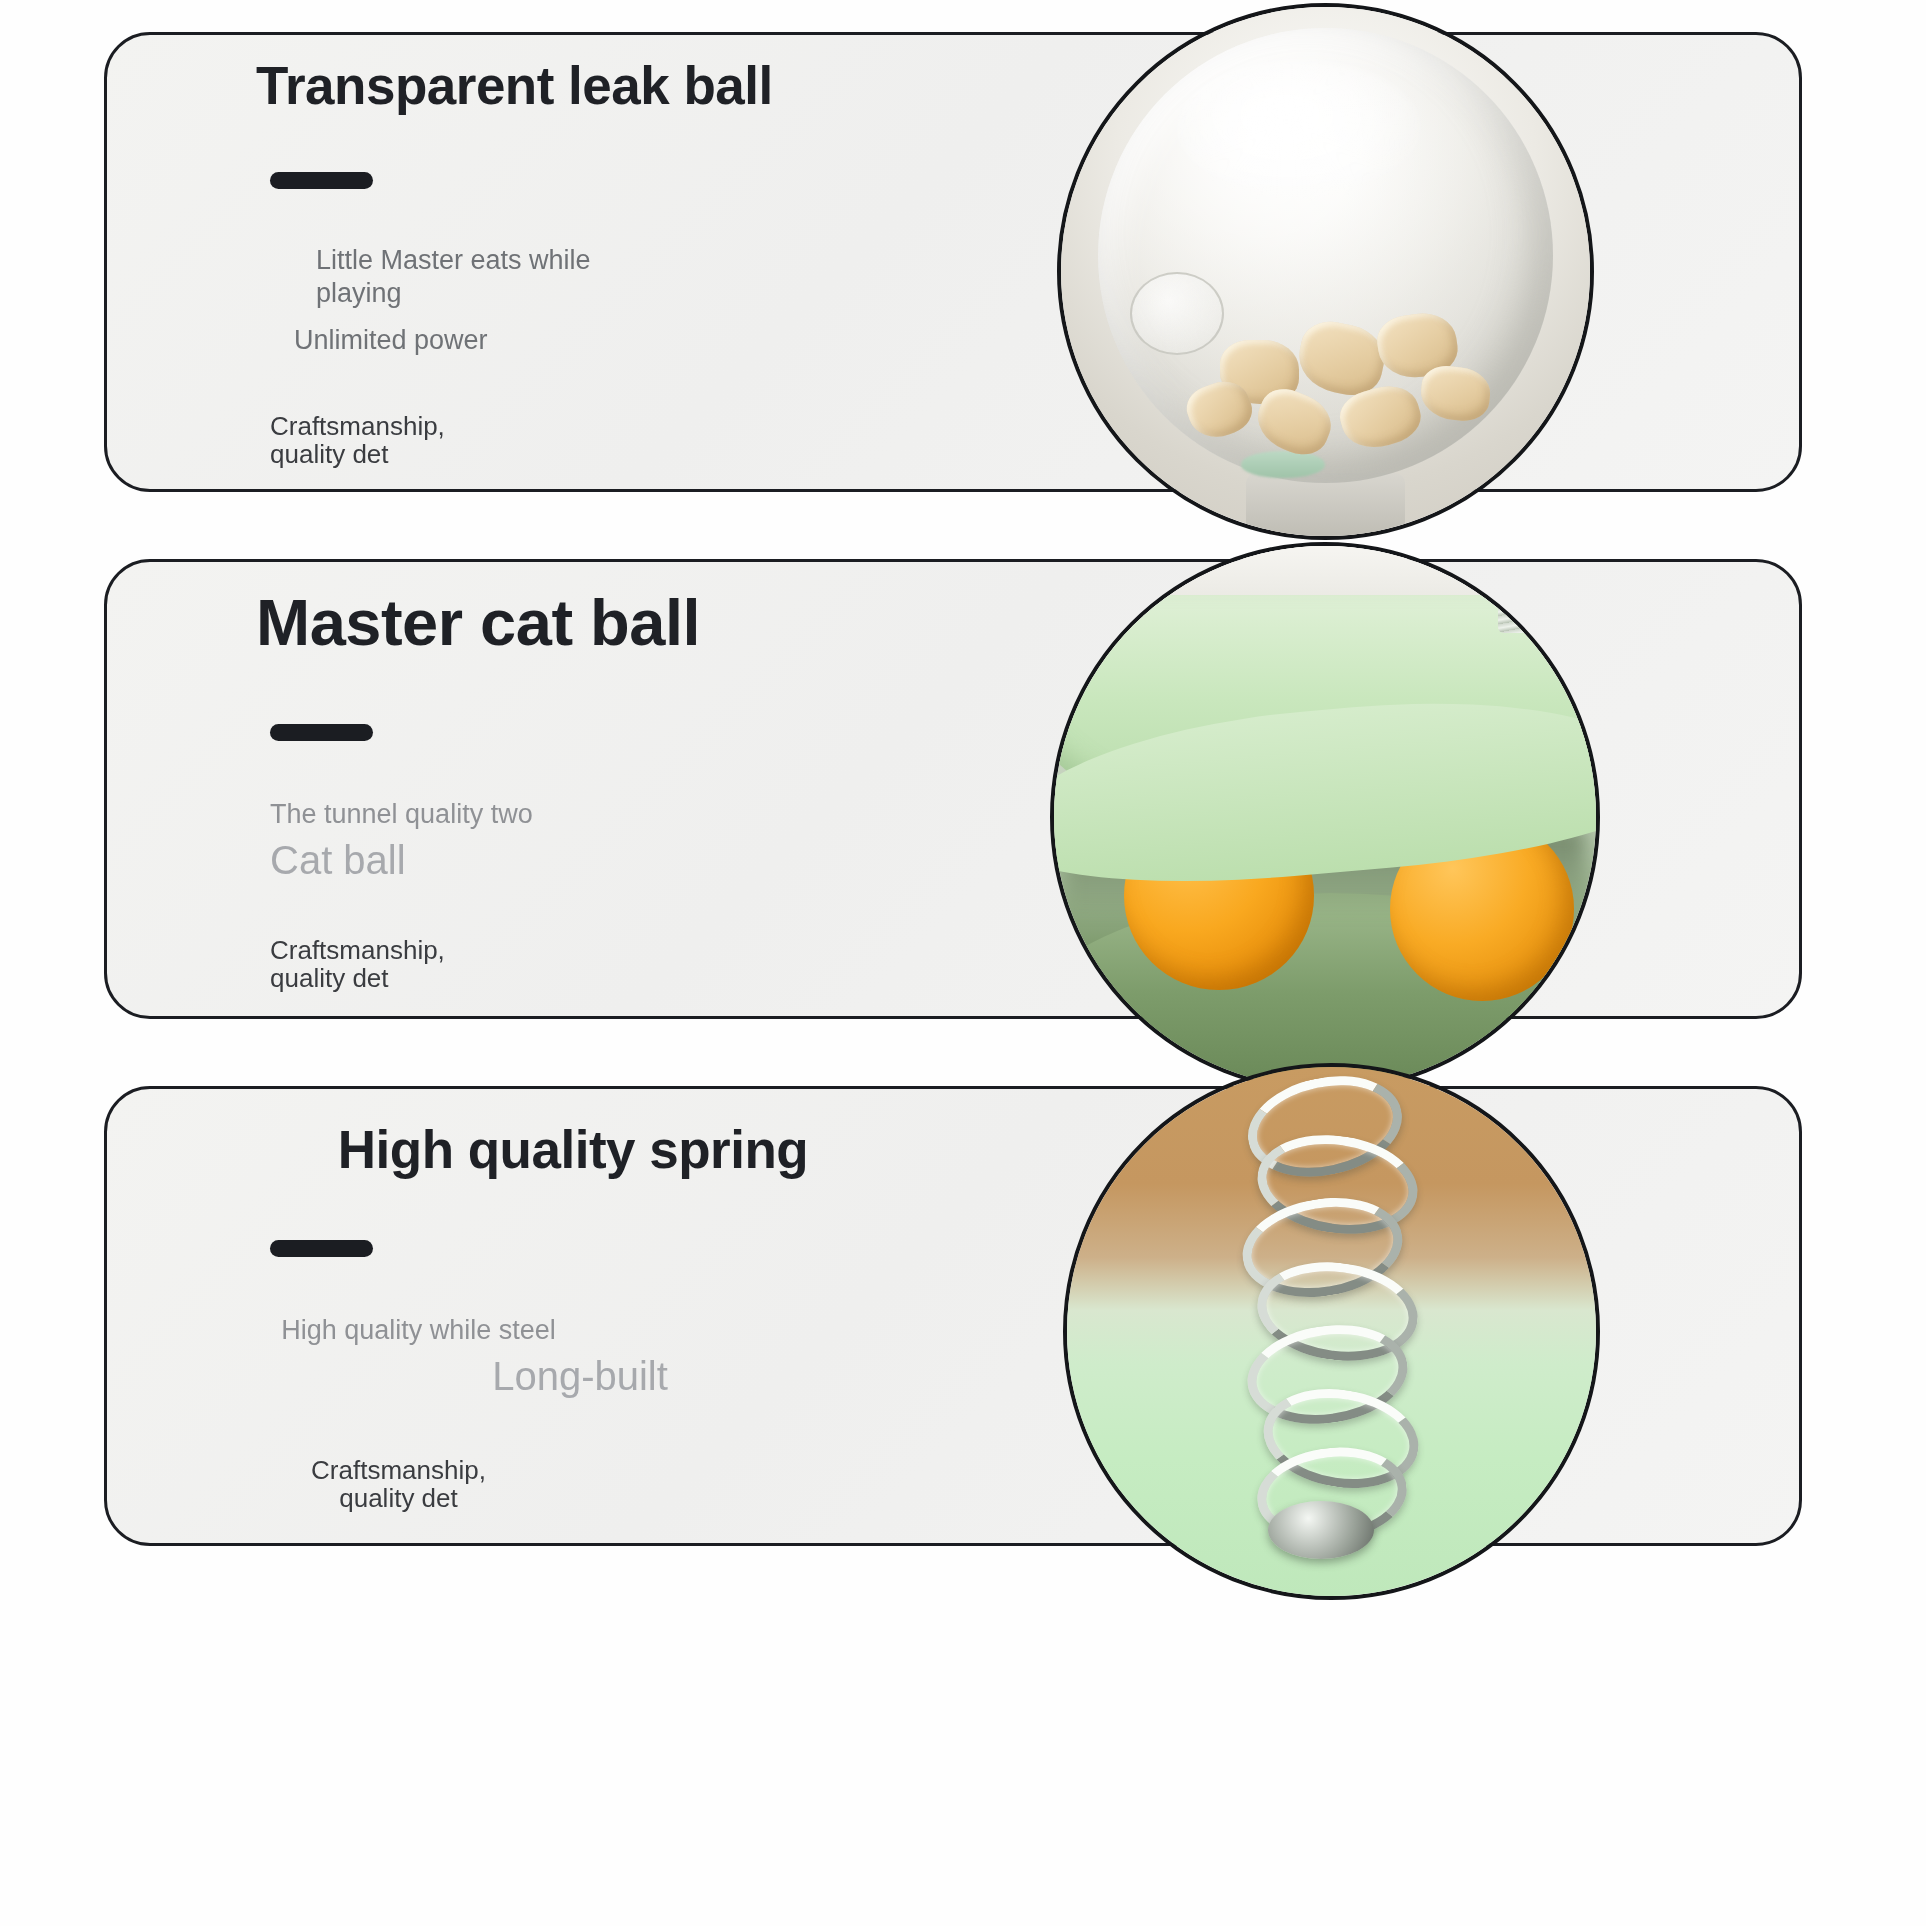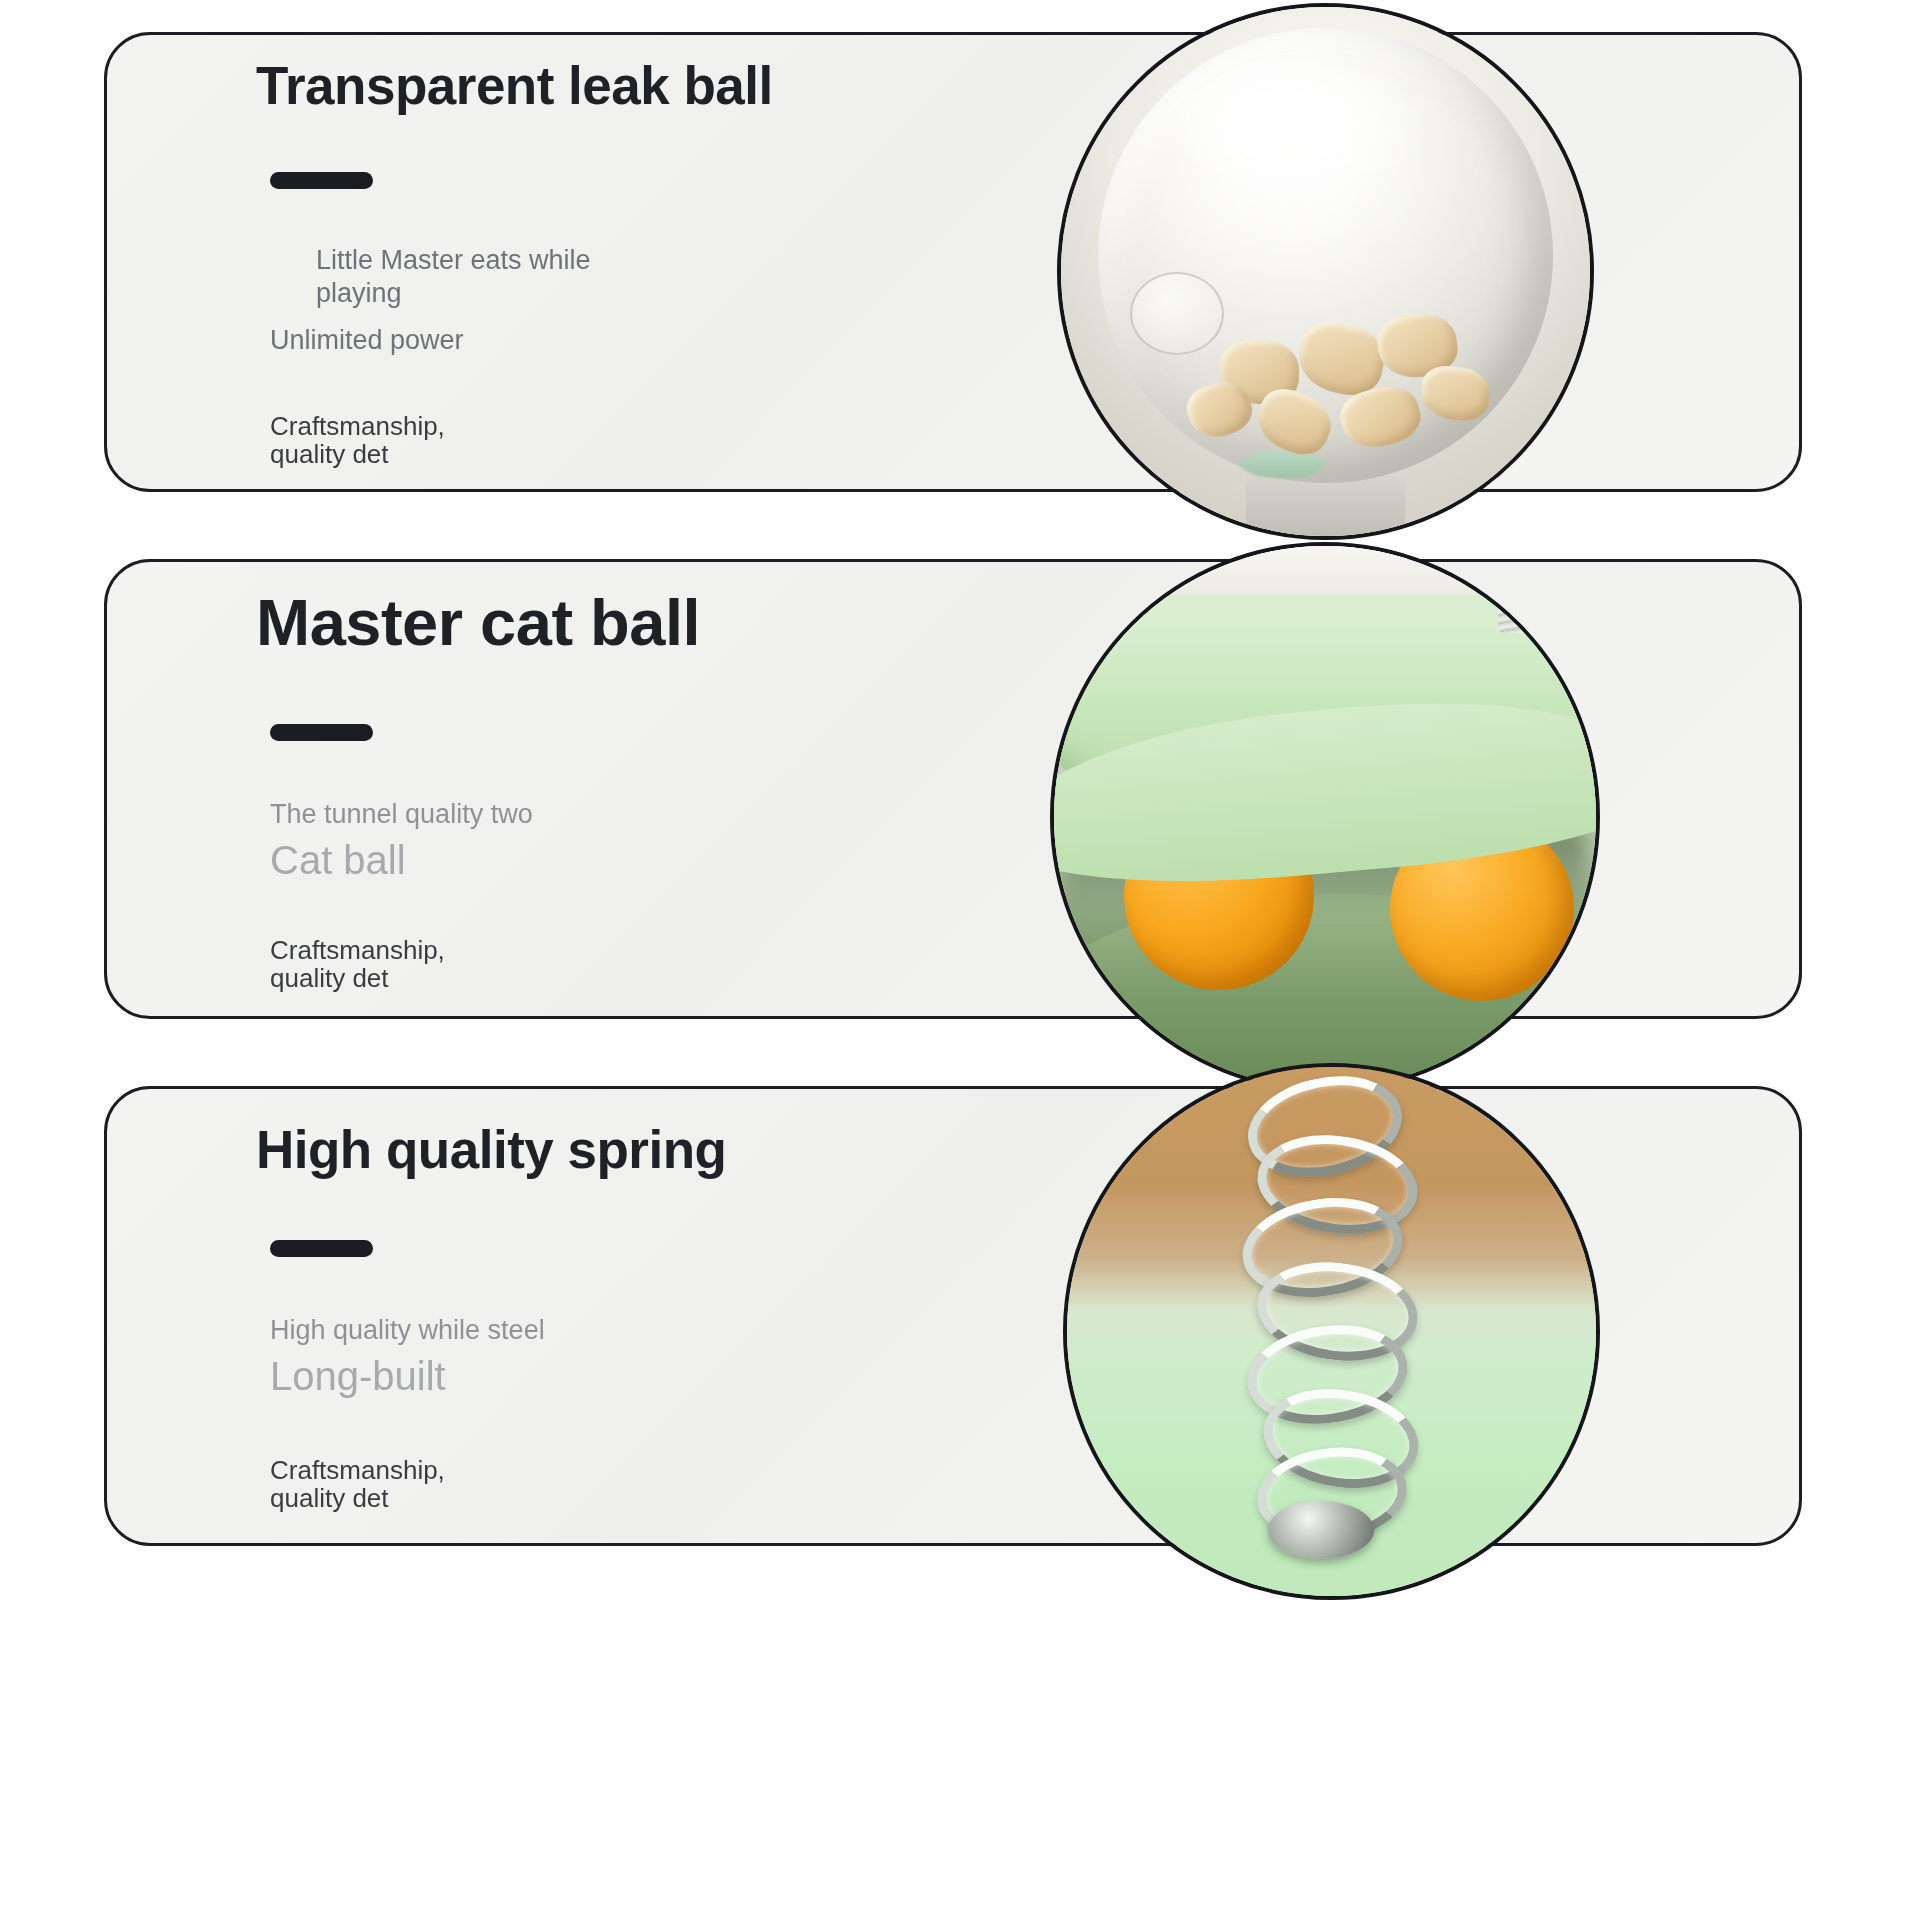--- a/index.html
+++ b/index.html
@@ -20,21 +20,21 @@
   .card{
     position:relative;
     box-sizing:border-box;
     border:3px solid #1b1d22;
     border-radius:46px;
     background:linear-gradient(135deg,#F3F3F1 0%,#EFEFEE 45%,#F4F4F3 100%);
     overflow:visible;
     height:460px;
     margin-bottom:67px;
   }
-  .card:last-child{margin-bottom:0;}
+  .card:last-child{margin-bottom:0;text-align:center;}
   .card-inner{
     position:absolute;inset:0;
     border-radius:43px;
     overflow:hidden;
   }
   .text-col{
     position:absolute;
     left:149px;top:0;bottom:0;
     width:634px;
     display:flex;flex-direction:column;
@@ -68,21 +68,21 @@
     color:#8f9195;
     font-size:27px;line-height:33px;
     max-width:297px;
   }
   .c1 .sub-a{color:#6f7276;margin-left:46px;}
   .sub-b{
     color:#a7a9ad;
     font-size:40px;line-height:50px;
     margin-top:4px;
   }
-  .c1 .sub-b{font-size:27px;line-height:33px;color:#6f7276;margin-top:14px;}
+  .c1 .sub-b{font-size:27px;line-height:33px;color:#6f7276;margin-top:14px;margin-left:24px;}
 
   .foot{
     margin:43px 0 0 14px;
     color:#3a3c40;
     font-size:26px;line-height:28px;
     max-width:257px;
   }
   .c1 .foot{margin-top:55px;}
   .c2 .foot{margin-top:51px;}
   .c3 .foot{margin-top:55px;}

